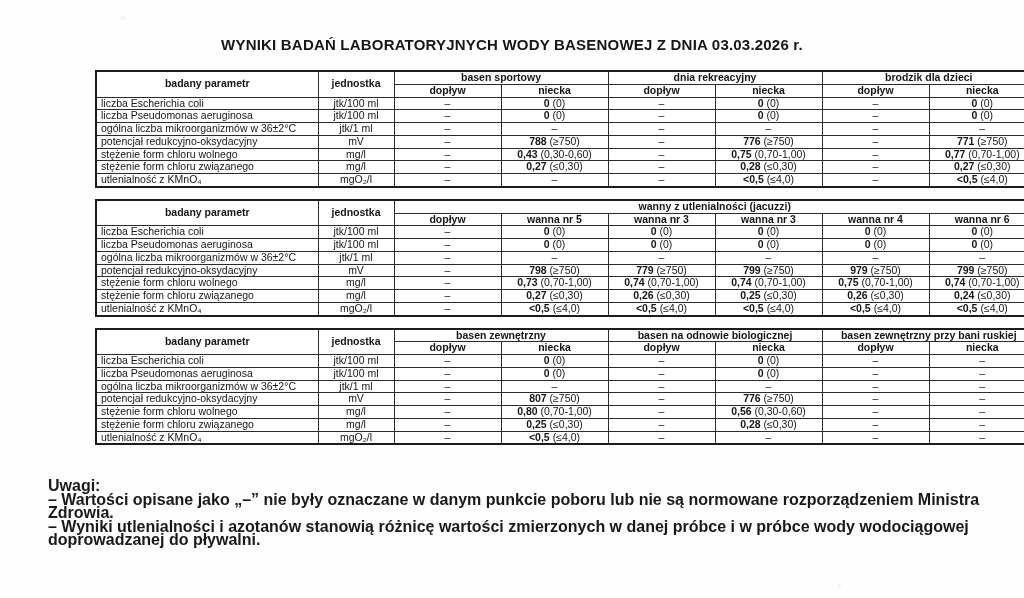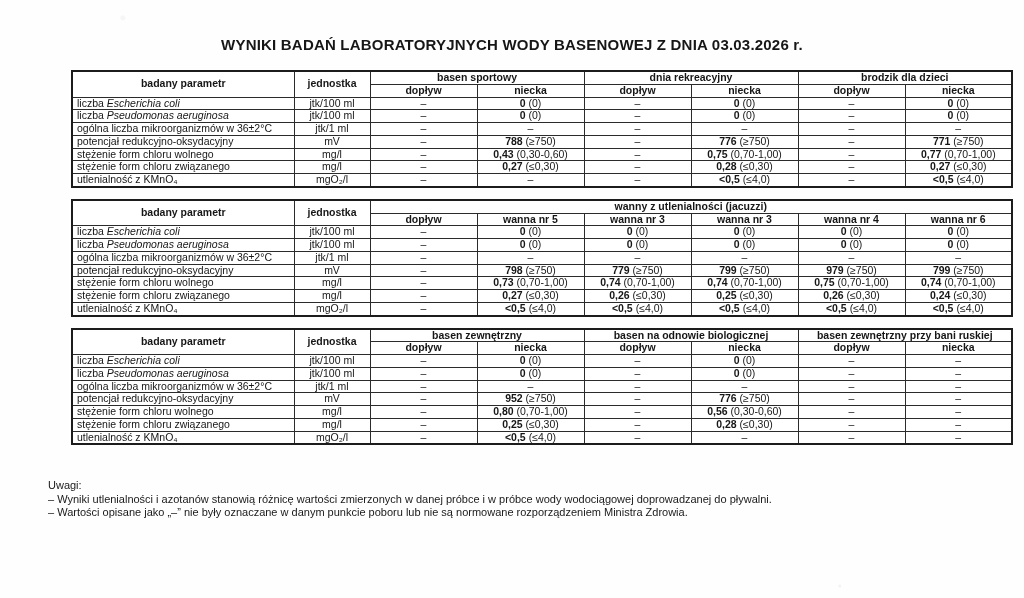--- a/index.html
+++ b/index.html
@@ -19,21 +19,21 @@
       radial-gradient(circle at 82% 98%, rgba(120,120,120,0.08) 0 1px, transparent 2px),
       #fefefe;
   }
   .title {
     margin-top: 36px;
     text-align: center;
     font-size: 15px;
     font-weight: bold;
     letter-spacing: 0.2px;
   }
-  .tables { margin: 17px 0 0 50px; padding-left: 21px; }
+  .tables { margin: 17px 0 0 74px; padding-left: 21px; }
   table {
     border-collapse: collapse;
     table-layout: fixed;
     width: 940px;
     margin-bottom: 11px;
     background: #fff;
     border: 2px solid #1c1c1c;
   }
   th, td {
     border: 1px solid #2b2b2b;
@@ -41,27 +41,28 @@
     height: 12px;
     padding: 0 2px;
     text-align: center;
     vertical-align: middle;
     line-height: 1.12;
     white-space: nowrap;
     overflow: hidden;
   }
   th { font-weight: bold; }
   td.param { text-align: left; padding-left: 4px; }
-  td .sp { font-style: italic; }
+  td .sp { }
   td b { font-weight: bold; }
   .notes {
     margin: 34px 0 0 48px;
-    font-size: 11px;
+    font-size: 16px;
     line-height: 13.5px;
     color: #191919;
+    font-weight: bold;
   }
 </style>
 </head>
 <body>
 
 <div class="page">
   <div class="title">WYNIKI BADAŃ LABORATORYJNYCH WODY BASENOWEJ Z DNIA 03.03.2026 r.</div>
 
   <div class="tables">
     <table>
@@ -320,21 +321,21 @@
             <td>–</td>
             <td>–</td>
             <td>–</td>
             <td>–</td>
             <td>–</td>
           </tr>
           <tr>
             <td class="param"><span>potencjał redukcyjno-oksydacyjny</span></td>
             <td>mV</td>
             <td>–</td>
-            <td><b>952</b> (≥750)</td>
+            <td><b>807</b> (≥750)</td>
             <td>–</td>
             <td><b>776</b> (≥750)</td>
             <td>–</td>
             <td>–</td>
           </tr>
           <tr>
             <td class="param"><span>stężenie form chloru wolnego</span></td>
             <td>mg/l</td>
             <td>–</td>
             <td><b>0,80</b> (0,70-1,00)</td>
@@ -362,16 +363,16 @@
             <td>–</td>
             <td>–</td>
             <td>–</td>
           </tr>
         </tbody>
       </table>
   </div>
 
   <div class="notes">
     <div>Uwagi:</div>
+    <div>– Wartości opisane jako „–” nie były oznaczane w danym punkcie poboru lub nie są normowane rozporządzeniem Ministra Zdrowia.</div>
     <div>– Wyniki utlenialności i azotanów stanowią różnicę wartości zmierzonych w danej próbce i w próbce wody wodociągowej doprowadzanej do pływalni.</div>
-    <div>– Wartości opisane jako „–” nie były oznaczane w danym punkcie poboru lub nie są normowane rozporządzeniem Ministra Zdrowia.</div>
   </div>
 </div>
 
 </body></html>

